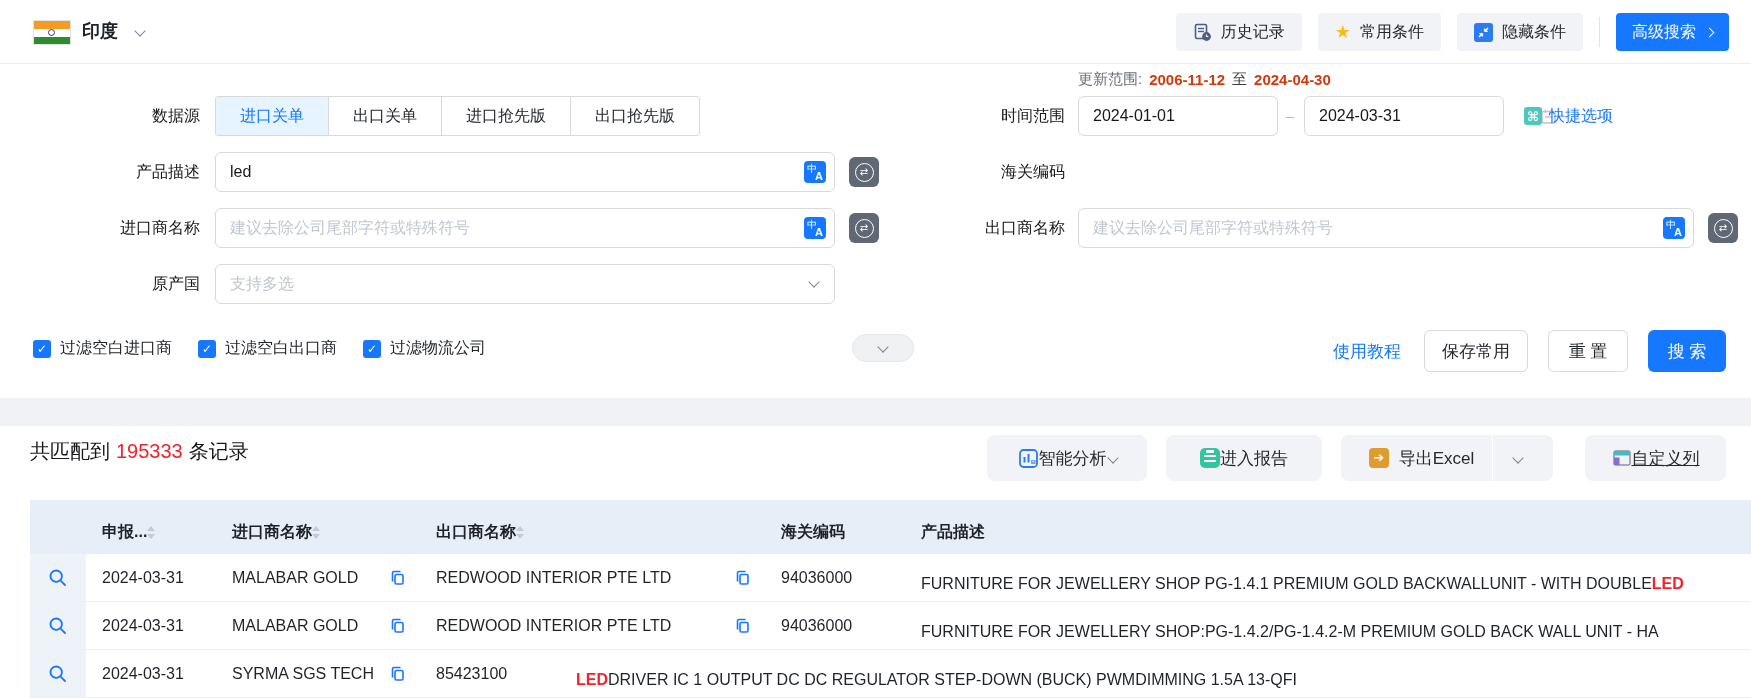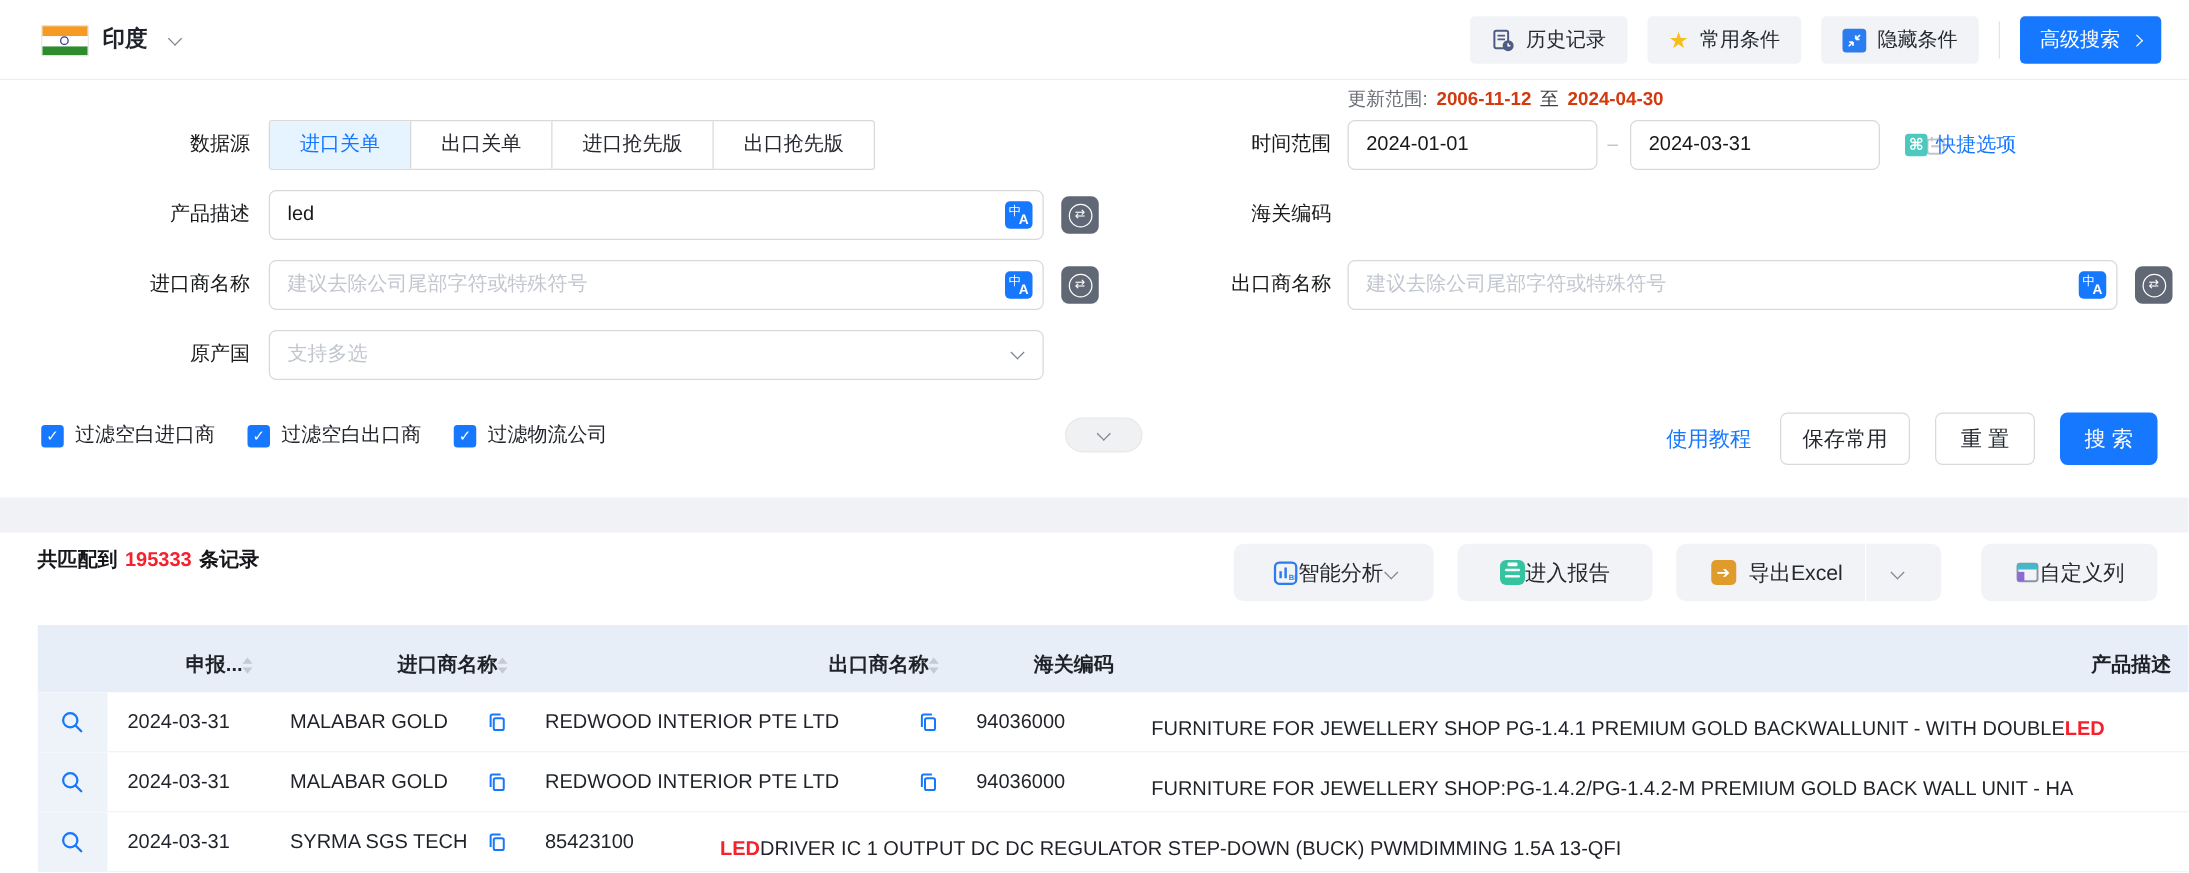--- a/index.html
+++ b/index.html
@@ -57,35 +57,35 @@
   .collapse-pill { position:absolute; left:852px; top:334px; width:62px; height:28px; background:#f0f1f3; border:1px solid #e7e8ea; border-radius:14px; display:flex; align-items:center; justify-content:center; cursor:pointer; }
   .collapse-pill .chv { margin-top:-3px; }
   .tutorial { position:absolute; left:1333px; top:340px; font-size:17px; color:#1677ff; cursor:pointer; }
   .btn-outline { position:absolute; top:330px; height:42px; border:1px solid #d9d9d9; border-radius:6px; background:#fff; font-size:17px; color:#25282e; display:flex; align-items:center; justify-content:center; cursor:pointer; }
   .btn-primary { position:absolute; top:330px; height:42px; border-radius:6px; background:#1677ff; font-size:17px; color:#fff; display:flex; align-items:center; justify-content:center; cursor:pointer; }
 
   
   .band { position:absolute; left:0; top:398px; width:100%; height:28px; background:#f0f2f5; }
 
   
-  .summary { position:absolute; left:30px; top:438px; font-size:16px; font-weight:700; color:#15171a; }
+  .summary { position:absolute; left:30px; top:438px; font-size:20px; font-weight:400; color:#15171a; }
   .summary .count { color:#f5222d; padding:0 6px; }
   .rs-btn { position:absolute; top:435px; height:46px; background:#f1f3f6; border-radius:8px; display:flex; align-items:center; justify-content:center; font-size:17px; color:#25282e; cursor:pointer; }
   .rs-chv { margin-left:2px; }
   .export-divider { width:1px; height:46px; background:#fff; }
   .report-ic { width:20px; height:20px; background:#35c3a0; border-radius:5px; position:relative; }
   .report-ic i { position:absolute; left:4px; right:4px; height:2px; background:#fff; border-radius:1px; }
   .report-ic i.l1 { top:7px; } .report-ic i.l2 { top:12px; }
   .report-ic i.nb { top:2px; left:6px; right:6px; height:3px; }
   .export-ic { width:20px; height:20px; background:#e09b2d; border-radius:4px; color:#fff; font-size:13px; font-weight:700; line-height:20px; text-align:center; }
 
   
   .table { position:absolute; left:30px; right:0; top:500px; bottom:0; overflow:hidden; }
   .thead { display:flex; height:54px; background:#e8eef7; align-items:center; font-size:16px; font-weight:700; color:#1f2329; }
-  .th { display:flex; align-items:center; justify-content:flex-end; padding:11px 14px 0 16px; height:100%; }
+  .th { display:flex; align-items:center; justify-content:flex-start; padding:11px 14px 0 16px; height:100%; }
   .c0 { width:56px; flex:none; padding:0; justify-content:center; }
   .c1 { width:130px; flex:none; }
   .c2 { width:204px; flex:none; }
   .c3 { width:345px; flex:none; }
   .c4 { width:140px; flex:none; }
   .c5 { flex:1; min-width:0; }
   .sorts { display:flex; flex-direction:column; gap:3px; cursor:pointer; }
   .car-up { width:0; height:0; border-left:4.5px solid transparent; border-right:4.5px solid transparent; border-bottom:5.5px solid #c3c9d6; }
   .car-dn { width:0; height:0; border-left:4.5px solid transparent; border-right:4.5px solid transparent; border-top:5.5px solid #c3c9d6; }
   .trow { display:flex; height:48px; align-items:center; border-bottom:1px solid #eef0f3; font-size:16px; color:#1f2329; background:#fff; }
@@ -282,21 +282,21 @@
     <span style="display:flex; align-items:center; gap:10px; padding:0 18px; height:100%;">
       <span class="export-ic">➔</span>
       <span>导出Excel</span>
     </span>
     <span class="export-divider"></span>
     <span style="display:flex; align-items:center; justify-content:center; width:50px; height:100%;">
       <span class="chv"></span>
     </span>
   </div>
 
-  <div class="rs-btn" style="left:1585px; width:141px;">
+  <div class="rs-btn" style="left:1585px; width:141px;text-decoration:underline;">
     <svg width="20" height="20" viewBox="0 0 20 20">
       <rect x="2" y="3" width="16" height="14" rx="2" fill="none" stroke="#8a93a6" stroke-width="1.5"></rect>
       <rect x="2" y="3" width="16" height="4.5" rx="1.5" fill="#45b8c9"></rect>
       <rect x="2" y="9.5" width="5.5" height="7.5" fill="#8a6ad4"></rect>
     </svg>
     <span>自定义列</span>
   </div>
 
   <div class="table">
     <div class="thead">

